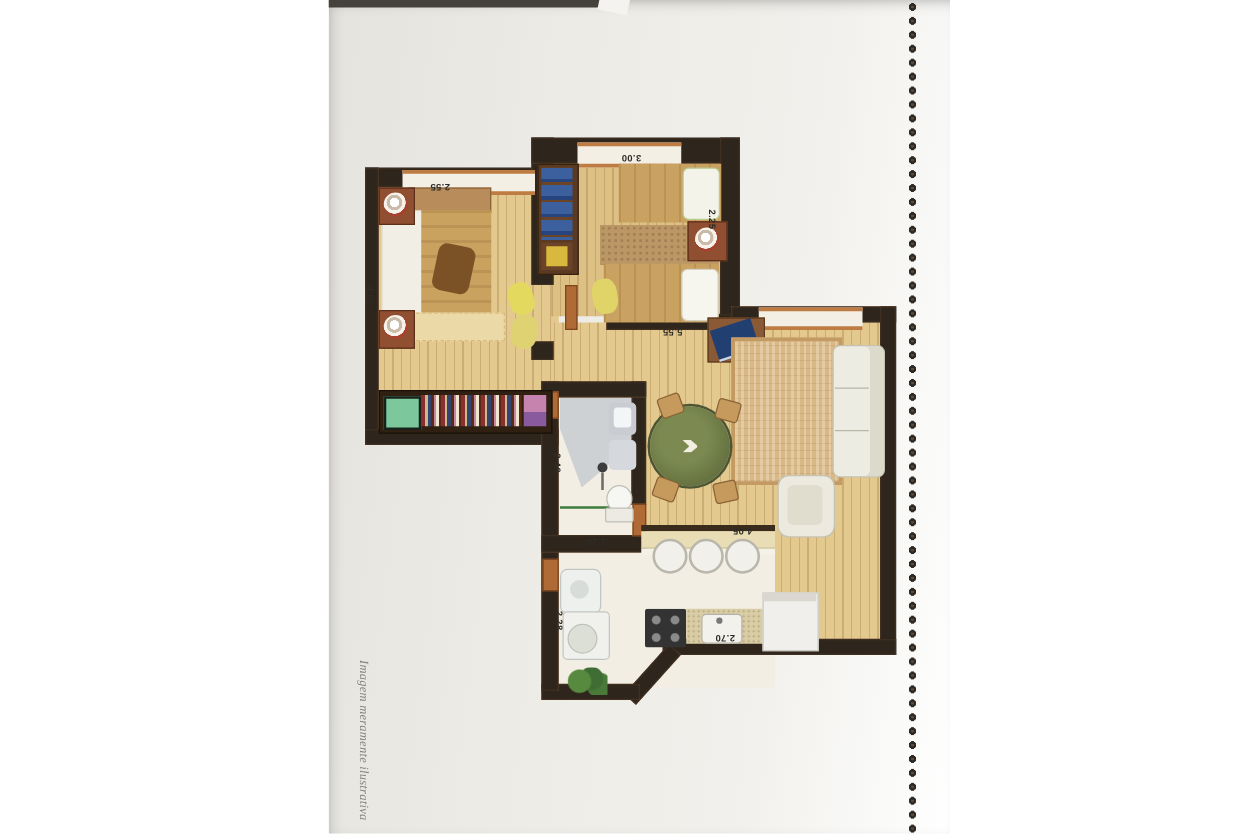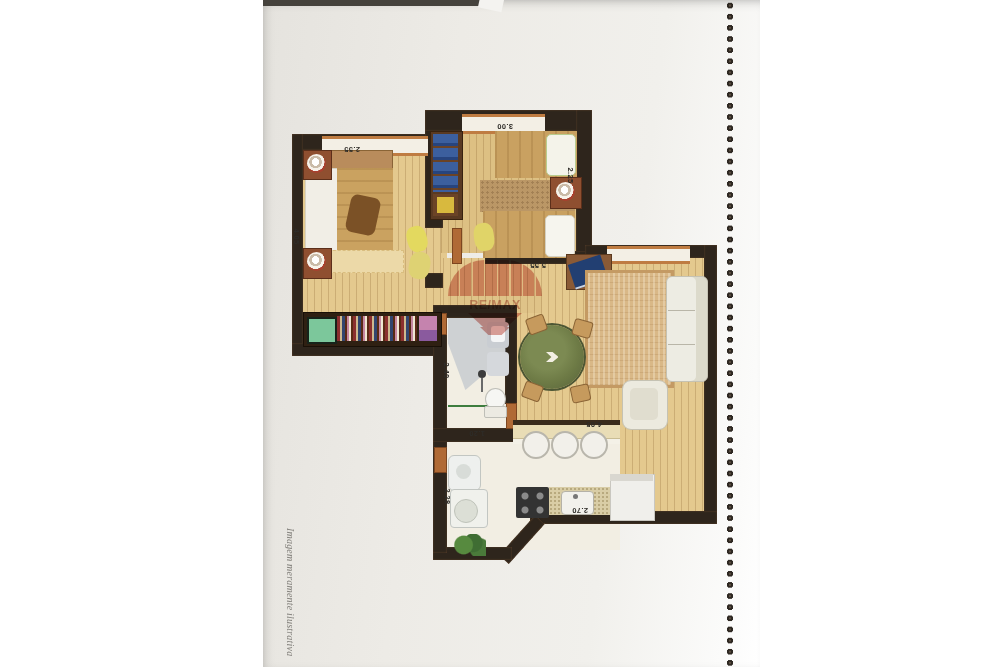--- a/index.html
+++ b/index.html
@@ -156,26 +156,20 @@
   <div class="abs" style="left:573px;top:494px;width:5px;height:5px;border-radius:50%;background:#777;"></div>
   <div class="abs" style="left:610px;top:474px;width:43px;height:45px;background:#f0efeb;border:1px solid #c9c7c0;"></div>
   <div class="abs" style="left:610px;top:474px;width:43px;height:7px;background:#d9d7d0;"></div>
 
   <div class="abs" style="left:448px;top:455px;width:31px;height:34px;background:#eef0ee;border:1px solid #c2c6c2;border-radius:6px;"></div>
   <div class="abs" style="left:456px;top:464px;width:15px;height:15px;border-radius:50%;background:#d8dcd8;"></div>
   <div class="abs" style="left:450px;top:489px;width:36px;height:37px;background:#f0f1ec;border:1px solid #c2c6c2;border-radius:4px;"></div>
   <div class="abs" style="left:454px;top:499px;width:22px;height:22px;border-radius:50%;background:#dcdfd6;border:1px solid #bfc3ba;"></div>
   <div class="abs" style="left:454px;top:534px;width:32px;height:22px;background:radial-gradient(circle at 30% 50%,#578a3f 0 35%,transparent 40%),radial-gradient(circle at 60% 40%,#3f6d33 0 38%,transparent 43%),radial-gradient(circle at 80% 65%,#4a7a3a 0 32%,transparent 37%);"></div>
 
-  <div class="abs wm" style="left:443px;top:258px;width:104px;height:84px;">
-    <div class="abs wm-top" style="left:5px;top:2px;width:94px;height:36px;"></div>
-    <div class="abs wm-band" style="left:5px;top:38px;width:94px;height:17px;">RE/MAX</div>
-    <div class="abs wm-bot" style="left:25px;top:55px;width:54px;height:14px;"></div>
-    <div class="abs wm-bot" style="left:37px;top:69px;width:30px;height:8px;"></div>
-  </div>
 
   <div class="abs dim rot180" style="left:336px;top:145px;width:32px;height:9px;">2.55</div>
   <div class="abs dim rot180" style="left:489px;top:122px;width:32px;height:9px;">3.00</div>
   <div class="abs dim rot90" style="left:283px;top:232px;width:26px;height:9px;">4.05</div>
   <div class="abs dim rot90" style="left:557px;top:171px;width:26px;height:9px;">2.25</div>
   <div class="abs dim rot180" style="left:522px;top:261px;width:32px;height:9px;">5.55</div>
   <div class="abs dim rot90" style="left:433px;top:366px;width:26px;height:9px;">2.40</div>
   <div class="abs dim rot180" style="left:461px;top:429px;width:32px;height:9px;">1.20</div>
   <div class="abs dim rot180" style="left:578px;top:420px;width:32px;height:9px;">4.05</div>
   <div class="abs dim rot90" style="left:434px;top:492px;width:26px;height:9px;">2.28</div>

